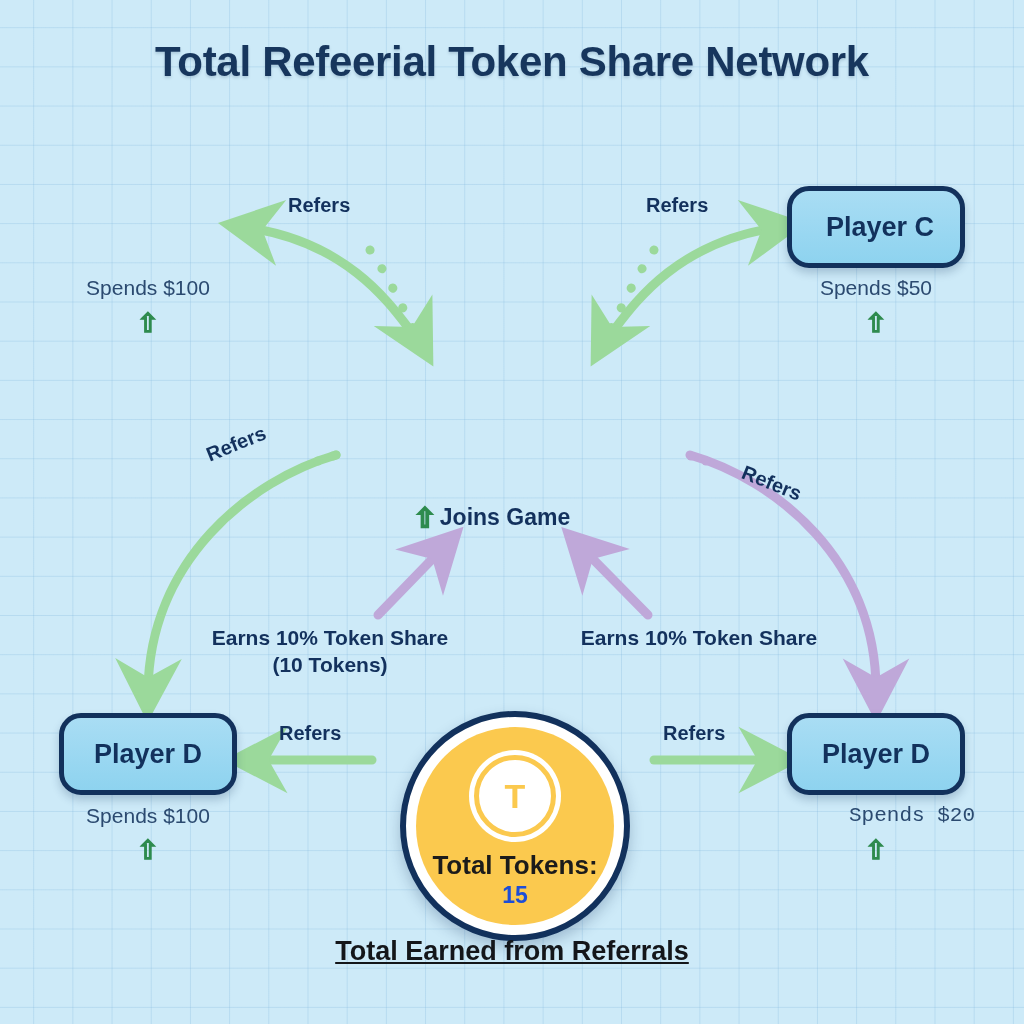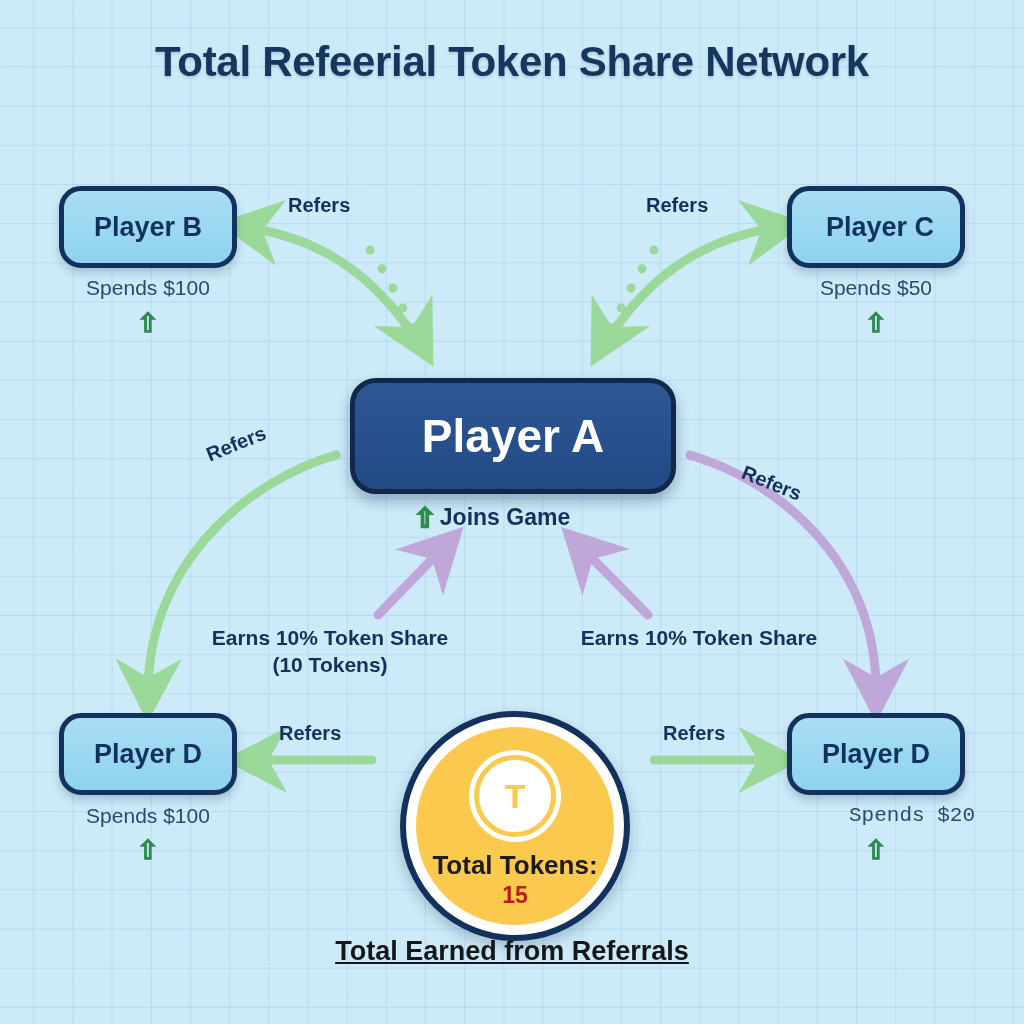--- a/index.html
+++ b/index.html
@@ -213,21 +213,21 @@
   .token-text {
     font-size: 26px;
     font-weight: bold;
     color: #1b1b1b;
     text-align: center;
     line-height: 1.25;
   }
   .token-count {
     font-size: 23px;
     font-weight: bold;
-    color: #b91c1c;
+    color: #1d4ed8;
   }
   .caption {
     position: absolute;
     left: 0;
     top: 936px;
     width: 1024px;
     text-align: center;
     font-size: 27px;
     font-weight: bold;
     color: #14161a;
@@ -284,34 +284,28 @@
     <g>
       <path d="M378,615 L441,550" fill="none" stroke="#bfa8d9" stroke-width="9" stroke-linecap="round" marker-end="url(#phead)"></path>
     </g>
     <g>
       <path d="M648,615 L584,550" fill="none" stroke="#bfa8d9" stroke-width="9" stroke-linecap="round" marker-end="url(#phead)"></path>
     </g>
   </svg>
 
   <div class="title">Total Refeerial Token Share Network</div>
 
-  <div class="node small node-b">
-    <span>Player B</span>
-  </div>
   <div class="node small node-c">
     <span>Player C</span>
   </div>
   <div class="node small node-d1">
     <span>Player D</span>
   </div>
   <div class="node small node-d2">
     <span>Player D</span>
-  </div>
-  <div class="node hub node-a">
-    <span>Player A</span>
   </div>
 
   <div class="spend spend-b">Spends $100</div>
   <div class="uparrow ua-b">⇧</div>
 
   <div class="spend spend-c">Spends $50</div>
   <div class="uparrow ua-c">⇧</div>
 
   <div class="spend spend-d1">Spends $100</div>
   <div class="uparrow ua-d1">⇧</div>

